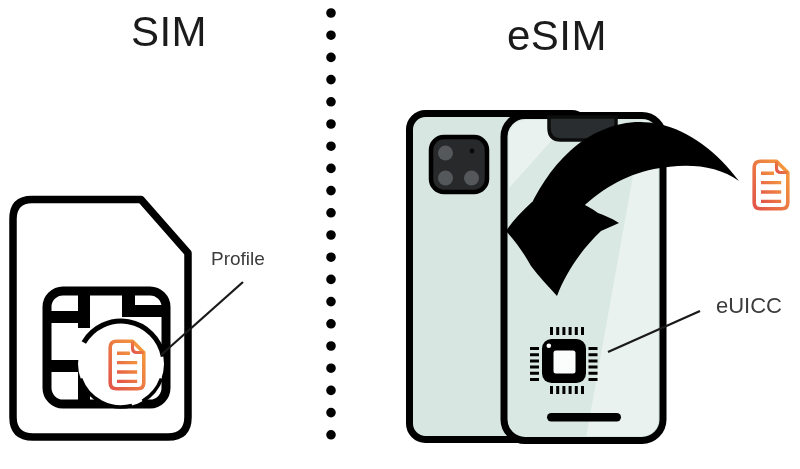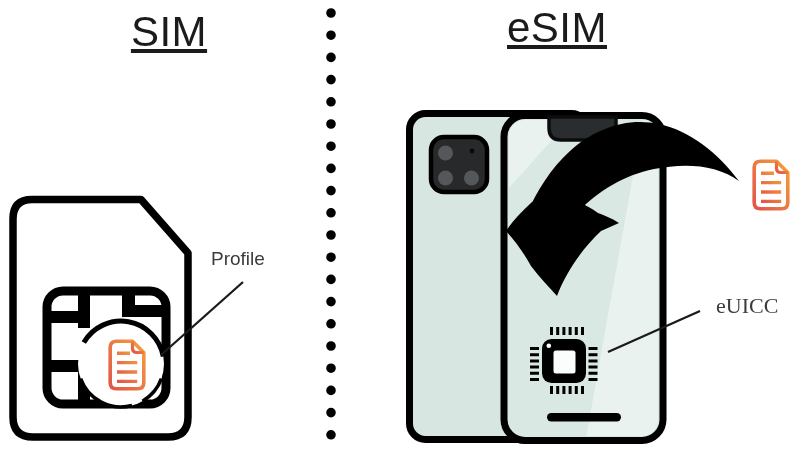--- a/index.html
+++ b/index.html
@@ -13,21 +13,20 @@
   .stage svg{position:absolute;left:0;top:0;}
   .title{
     position:absolute;
     transform:translateX(-50%);
     font-size:42px;
     line-height:1;
     font-weight:400;
     color:#1b1b1b;
     letter-spacing:0.5px;
     white-space:nowrap;
-    text-decoration:underline;
   }
   .callout-label{
     position:absolute;
     font-size:19px;
     line-height:1;
     font-weight:400;
     color:#3c3c3c;
     white-space:nowrap;
   }
   #euicc-label{font-size:22px;}
@@ -133,19 +132,19 @@
                L 619 223
                C 611 218 604 215 598 213
                C 591 208 585 205 579 202 Z"></path>
     </g>
 
     <use href="#docIcon" transform="translate(751,159)"></use>
   </svg>
 
   <div class="title" id="sim-title" style="left:169px;top:11px;">SIM</div>
 
-  <div class="title" id="esim-title" style="left:557px;top:7px;text-align:right;">eSIM</div>
+  <div class="title" id="esim-title" style="left:557px;top:15px;text-align:right;">eSIM</div>
 
   <div class="callout-label" id="profile-label" style="left:211px;top:249px;">Profile</div>
 
-  <div class="callout-label" id="euicc-label" style="left:716px;top:295px;font-family:Liberation Serif, serif;">eUICC</div>
+  <div class="callout-label" id="euicc-label" style="left:716px;top:295px;">eUICC</div>
 
 </div>
 
 </body></html>

